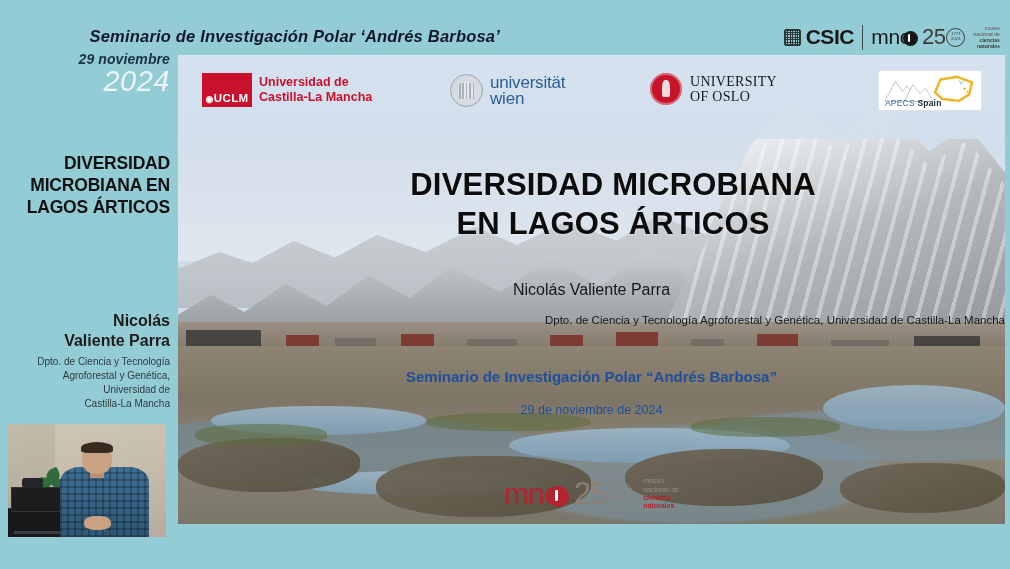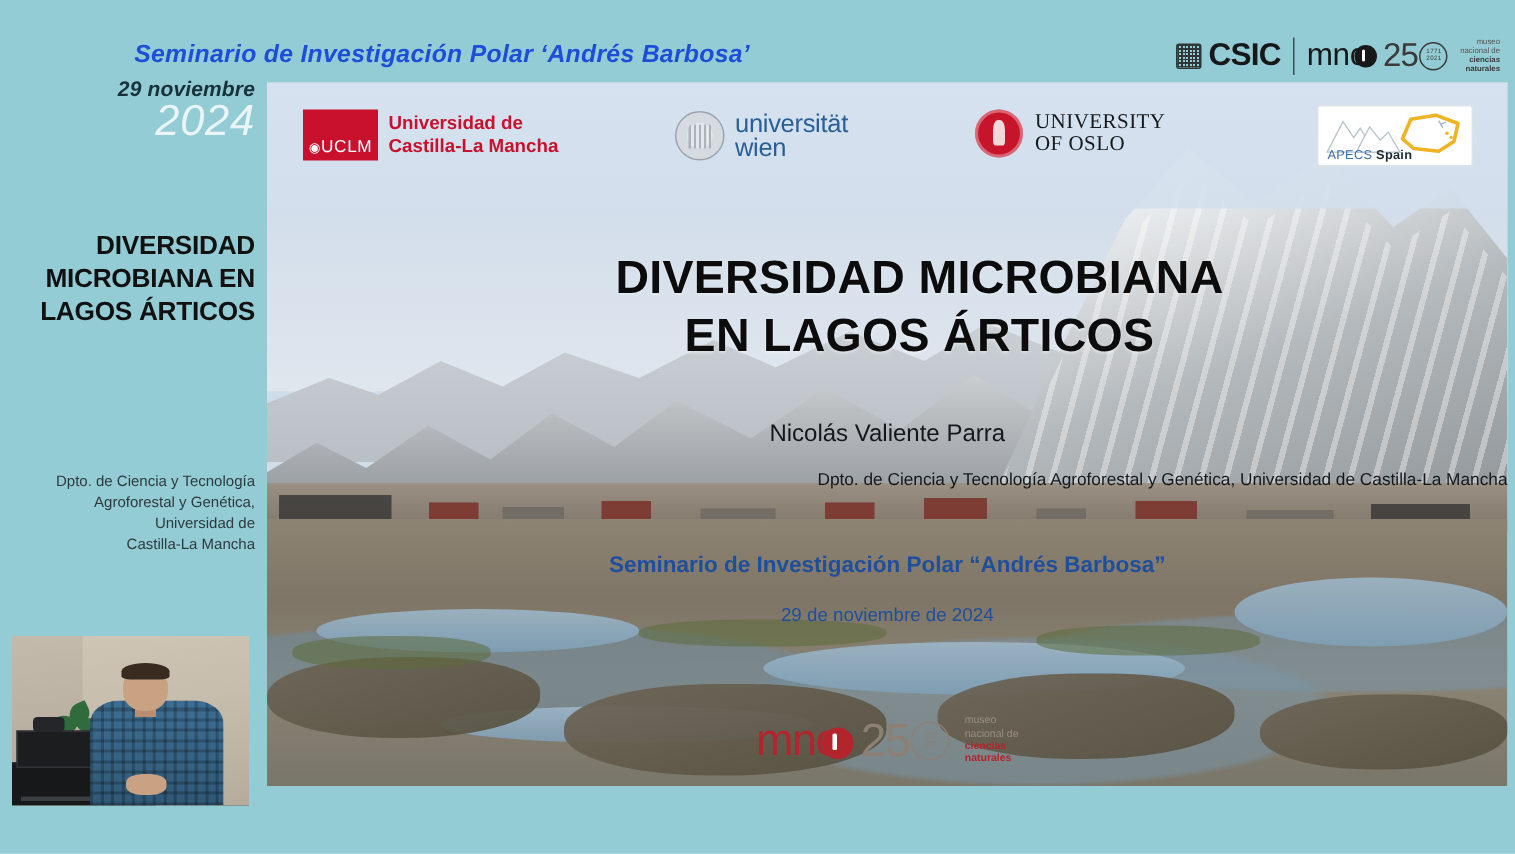--- a/index.html
+++ b/index.html
@@ -10,21 +10,21 @@
     position:relative;
   }
 
   
   #seminar-header {
     position:absolute; left:0; top:22px; width:500px; height:28px;
     display:flex; align-items:center; justify-content:flex-end;
   }
   #seminar-header .ttl {
     font-style:italic; font-weight:700; font-size:16.5px;
-    color:#1d4ed8; letter-spacing:.2px; white-space:nowrap;
+    color:#0f172a; letter-spacing:.2px; white-space:nowrap;
   }
   #date-block {
     position:absolute; left:0; top:52px; width:170px;
     text-align:right; line-height:1;
   }
   #date-block .d-day {
     font-style:italic; font-weight:600; font-size:14px; color:#17323a;
     display:block; letter-spacing:.1px;
   }
   #date-block .d-year {
@@ -221,21 +221,21 @@
     background:linear-gradient(180deg,rgba(214,226,239,.97),rgba(210,223,237,.85));
   }
   .logos { position:absolute; left:0; top:0; width:100%; height:18%; }
 
   
   #logo-uclm { position:absolute; left:24px; top:18px; display:flex; align-items:center; gap:7px; }
   .uclm-box {
     width:50px; height:34px; background:#c9102c; display:flex;
     align-items:flex-end; justify-content:center; padding-bottom:3px;
   }
-  .uclm-box span { color:#fff; font-weight:400; font-size:11.5px; letter-spacing:.4px; }
+  .uclm-box span { color:#fff; font-weight:700; font-size:11.5px; letter-spacing:.4px; }
   .uclm-box span i { font-style:normal; font-size:9px; }
   .uclm-txt { font-weight:700; font-size:12.5px; line-height:15px; color:#c9102c; }
 
   
   #logo-wien { position:absolute; left:272px; top:19px; display:flex; align-items:flex-end; gap:7px; }
   .wien-seal {
     width:33px; height:33px; border-radius:50%;
     border:1px solid #9aa3ad; background:
       radial-gradient(circle at 50% 50%, #e4e8ec 0 38%, #d6dbe1 40% 70%, #eef1f4 72%);
     position:relative;
@@ -351,20 +351,24 @@
       <span>nacional de</span><br>
       <b>ciencias</b><br>
       <b>naturales</b>
     </span>
   </div>
 </div>
 
 <div id="sidebar-title">DIVERSIDAD MICROBIANA EN LAGOS ÁRTICOS</div>
 
 <div id="speaker-block">
+  <div class="sp-name">
+    <span>Nicolás</span><br>
+    <span>Valiente Parra</span>
+  </div>
   <div class="sp-aff">
     <span>Dpto. de Ciencia y Tecnología</span><br>
     <span>Agroforestal y Genética,</span><br>
     <span>Universidad de</span><br>
     <span>Castilla-La Mancha</span>
   </div>
 </div>
 
 <div id="webcam">
   <div class="wc-wall"></div>

